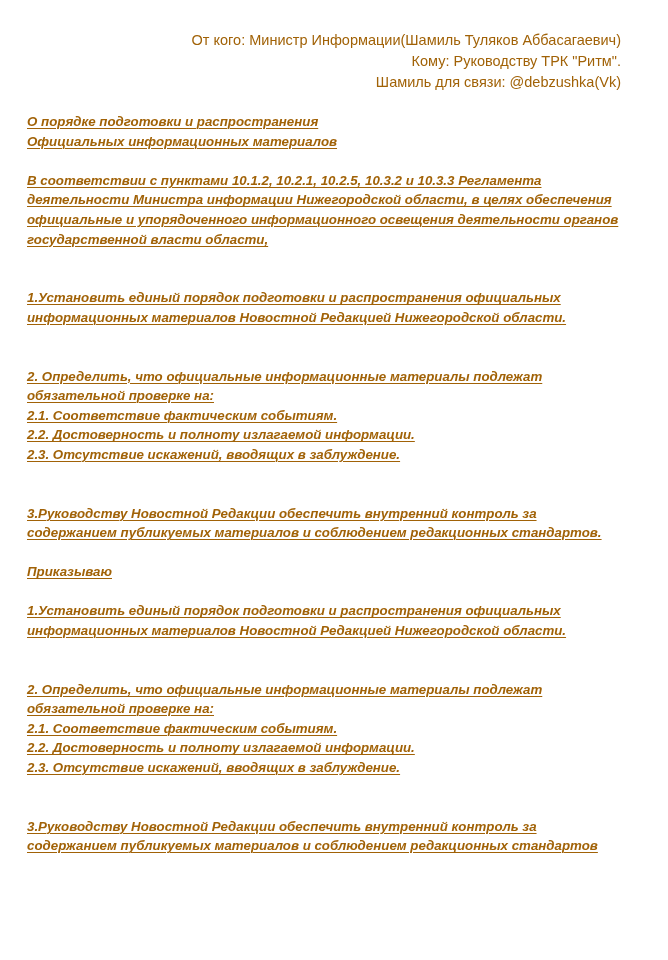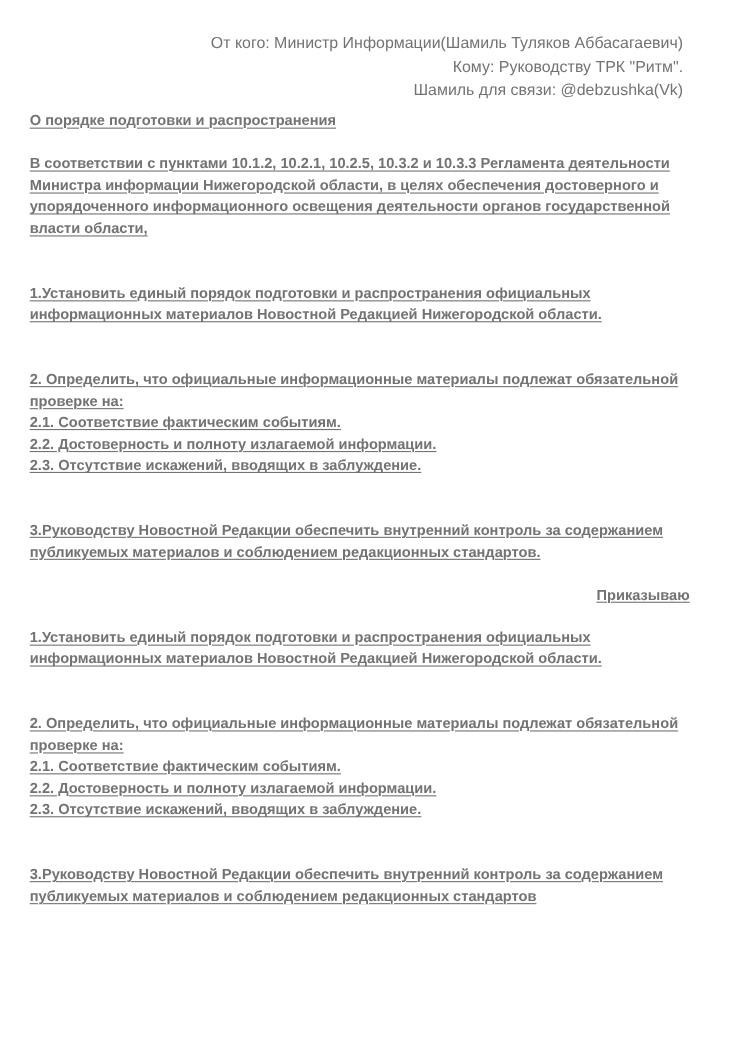--- a/index.html
+++ b/index.html
@@ -8,21 +8,21 @@
     padding: 0;
     background: #ffffff;
   }
   .page {
     position: relative;
     width: 668px;
     height: 960px;
     background: #ffffff;
     overflow: hidden;
     font-family: "Liberation Sans", "DejaVu Sans", sans-serif;
-    color: #737373;
+    color: #a16207;
     -webkit-font-smoothing: none;
   }
 
   
   .doc-header {
     position: absolute;
     left: 27px;
     right: 47px;
     top: 30px;
     text-align: right;
@@ -33,39 +33,40 @@
   }
   .doc-header .hline {
     display: block;
     white-space: nowrap;
   }
 
   
   .doc-body {
     position: absolute;
     left: 27px;
-    top: 100px;
+    top: 112px;
     width: 600px;
     font-size: 13.3px;
     line-height: 19.6px;
     font-weight: bold;
+    font-style: italic;
   }
   .blk {
     margin: 0;
     padding: 0;
   }
   .ln {
     display: block;
     text-decoration: underline;
     text-underline-offset: 2px;
     text-decoration-thickness: 1px;
     white-space: normal;
   }
   .center {
-    text-align: right;
+    text-align: left;
   }
   
   .gap-1 { height: 19.6px; }
   .gap-2 { height: 39px; }
 
   .title-block .ln { display: block; }
 </style>
 </head>
 <body>
 
@@ -74,26 +75,27 @@
   <div class="doc-header">
     <span class="hline">От кого: Министр Информации(Шамиль Туляков Аббасагаевич)</span>
     <span class="hline">Кому: Руководству ТРК "Ритм".</span>
     <span class="hline">Шамиль для связи: @debzushka(Vk)</span>
   </div>
 
   <div class="doc-body">
 
     <div class="blk title-block">
       <span class="ln">О порядке подготовки и распространения</span>
+      <span class="ln">Официальных информационных материалов</span>
     </div>
 
     <div class="gap-1"></div>
 
     <div class="blk">
-      <span class="ln">В соответствии с пунктами 10.1.2, 10.2.1, 10.2.5, 10.3.2 и 10.3.3 Регламента деятельности Министра информации Нижегородской области, в целях обеспечения достоверного и упорядоченного информационного освещения деятельности органов государственной власти области,</span>
+      <span class="ln">В соответствии с пунктами 10.1.2, 10.2.1, 10.2.5, 10.3.2 и 10.3.3 Регламента деятельности Министра информации Нижегородской области, в целях обеспечения официальные и упорядоченного информационного освещения деятельности органов государственной власти области,</span>
     </div>
 
     <div class="gap-1"></div>
 
 
     <div class="gap-1"></div>
 
     <div class="blk">
       <span class="ln">1.Установить единый порядок подготовки и распространения официальных информационных материалов Новостной Редакцией Нижегородской области.</span>
     </div>

